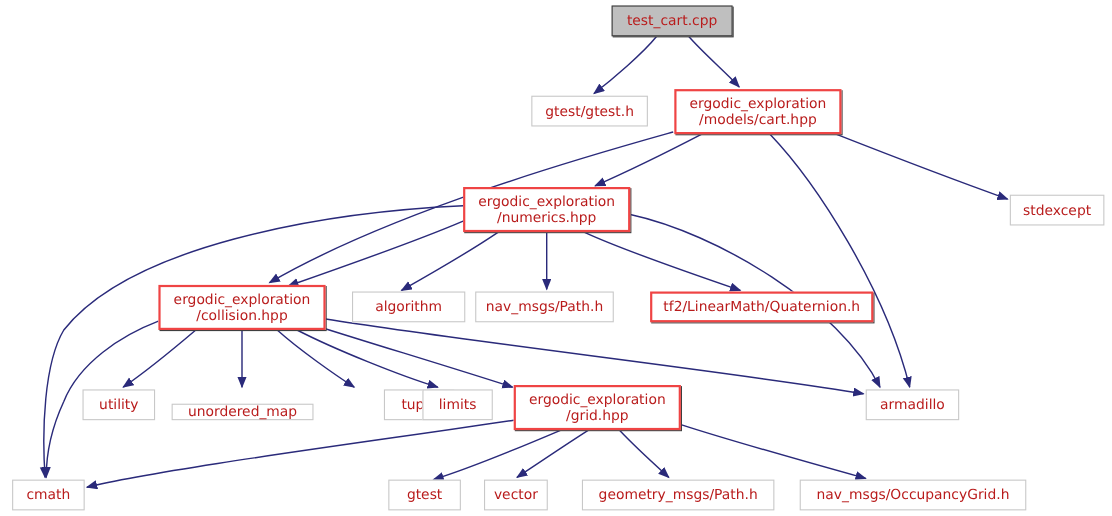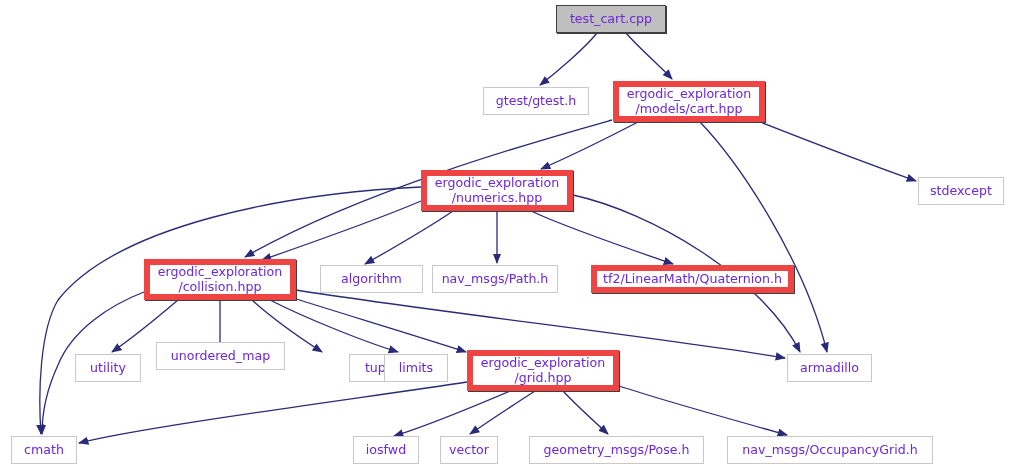--- a/index.html
+++ b/index.html
@@ -8,27 +8,27 @@
   #edge-layer{position:absolute;left:0;top:0;width:1011px;height:469px;}
   .node{
     position:absolute;
     box-sizing:border-box;
     display:flex;
     align-items:center;
     justify-content:center;
     text-align:center;
     background:#ffffff;
     border:1px solid #c8c8c8;
-    color:#6d28d9;
+    color:#b91c1c;
     font-size:12.6px;
     line-height:14.5px;
     white-space:pre;
     letter-spacing:0px;
   }
-  .node.strong{border:6px solid #ef4444;box-shadow:1px 1px 0 0 #3f3f3f;}
+  .node.strong{border:2px solid #ef4444;box-shadow:1px 1px 0 0 #3f3f3f;}
   .node.root{background:#bfbfbf;border:1px solid #3f3f3f;box-shadow:1px 1px 0 0 #3f3f3f;}
 </style>
 </head>
 <body>
 
 <div id="graph">
   <svg id="edge-layer" width="1011" height="469" viewBox="0 0 1011 469" xmlns="http://www.w3.org/2000/svg">
     <defs>
       <marker id="arrow" markerWidth="9" markerHeight="9" refX="7.2" refY="3.2" orient="auto" markerUnits="strokeWidth">
         <path d="M0,0 L8,3.2 L0,6.4 z" fill="#2a2a7a"></path>
@@ -68,25 +68,25 @@
 /models/cart.hpp</div>
       <div class="node" style="left: 918px; top: 177px; width: 86px; height: 28px;">stdexcept</div>
       <div class="node strong" style="left: 421px; top: 170px; width: 152px; height: 41px;">ergodic_exploration
 /numerics.hpp</div>
       <div class="node strong" style="left: 144px; top: 259px; width: 152px; height: 41px;">ergodic_exploration
 /collision.hpp</div>
       <div class="node" style="left: 320px; top: 265px; width: 103px; height: 28px;">algorithm</div>
       <div class="node" style="left: 432px; top: 265px; width: 126px; height: 28px;">nav_msgs/Path.h</div>
       <div class="node strong" style="left: 591px; top: 265px; width: 203px; height: 28px;">tf2/LinearMath/Quaternion.h</div>
       <div class="node" style="left: 75px; top: 354px; width: 66px; height: 28px;">utility</div>
-      <div class="node" style="left: 156px; top: 342px; width: 129px; height: 28px;">unordered_map</div>
+      <div class="node" style="left: 156px; top: 367px; width: 129px; height: 15px;">unordered_map</div>
       <div class="node" style="left: 301px; top: 354px; width: 64px; height: 28px; margin-left: 48px;">tuple</div>
       <div class="node" style="left: 384px; top: 354px; width: 64px; height: 28px; text-align: center;">limits</div>
       <div class="node strong" style="left: 467px; top: 350px; width: 152px; height: 41px;">ergodic_exploration
 /grid.hpp</div>
       <div class="node" style="left: 787px; top: 354px; width: 85px; height: 28px;">armadillo</div>
       <div class="node" style="left: 11px; top: 436px; width: 66px; height: 28px;">cmath</div>
-      <div class="node" style="left: 353px; top: 436px; width: 66px; height: 28px;">iosfwd</div>
+      <div class="node" style="left: 353px; top: 436px; width: 66px; height: 28px;">gtest</div>
       <div class="node" style="left: 440px; top: 436px; width: 58px; height: 28px;">vector</div>
-      <div class="node" style="left: 529px; top: 436px; width: 175px; height: 28px;">geometry_msgs/Pose.h</div>
+      <div class="node" style="left: 529px; top: 436px; width: 175px; height: 28px;">geometry_msgs/Path.h</div>
       <div class="node" style="left: 727px; top: 436px; width: 206px; height: 28px;">nav_msgs/OccupancyGrid.h</div>
     </div>
 </div>
 
 </body></html>

